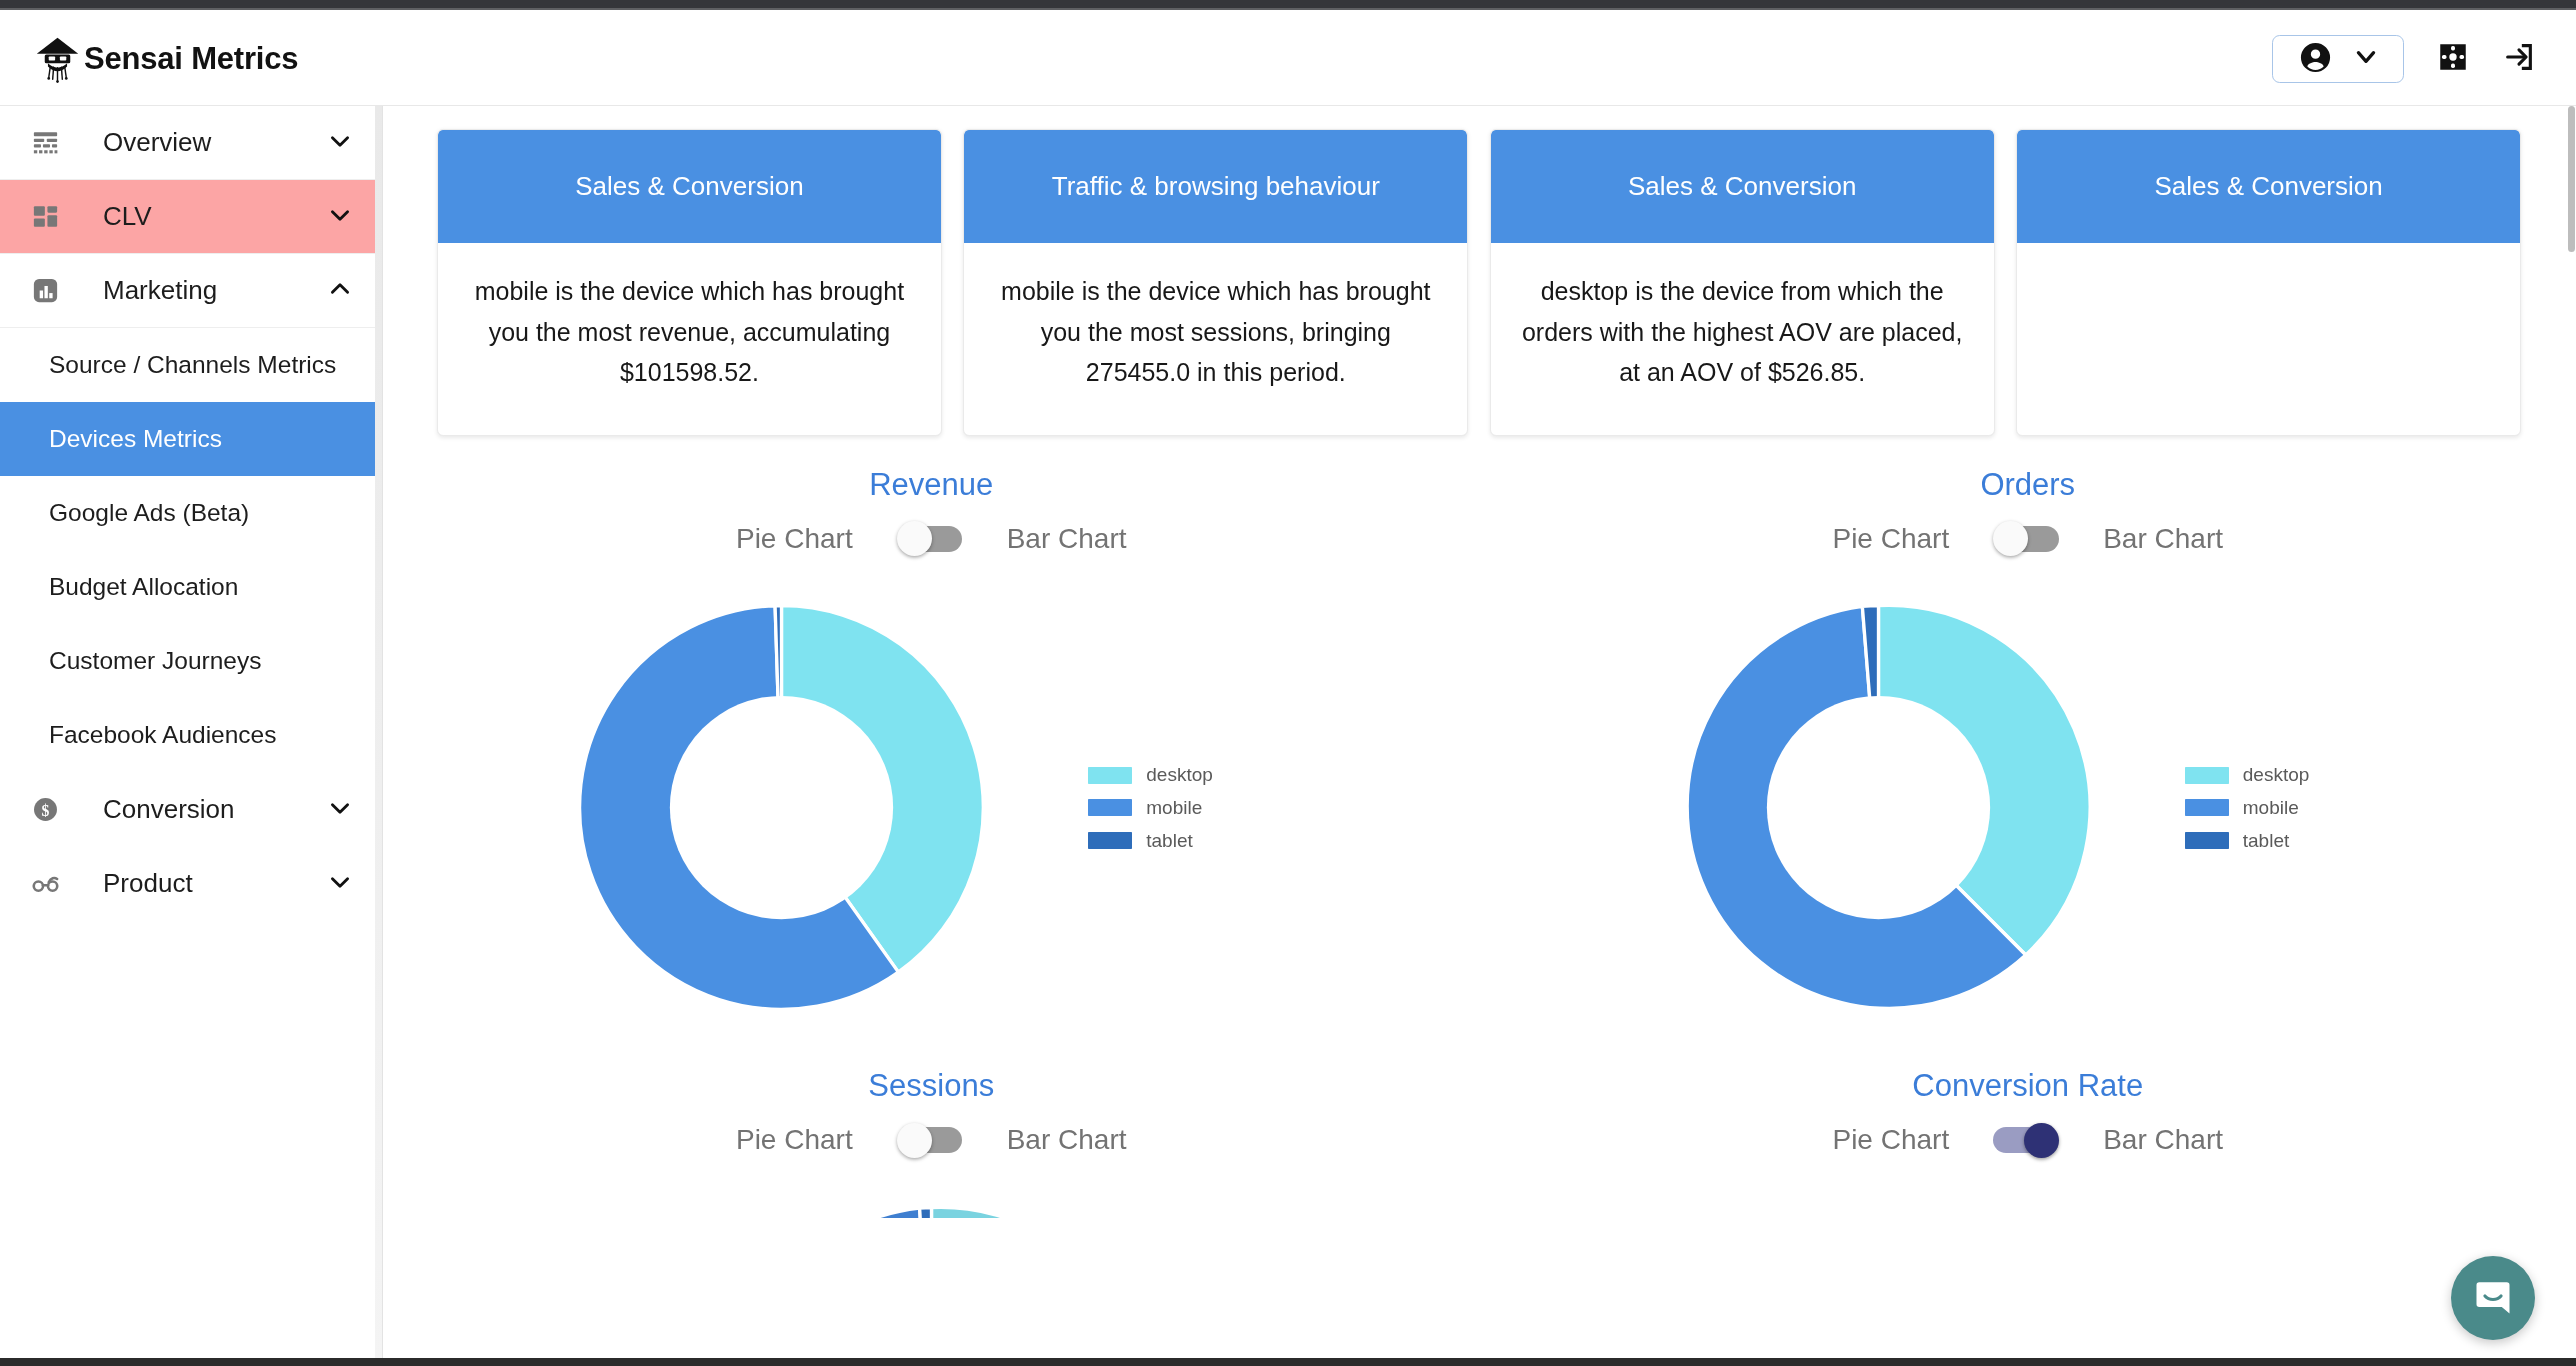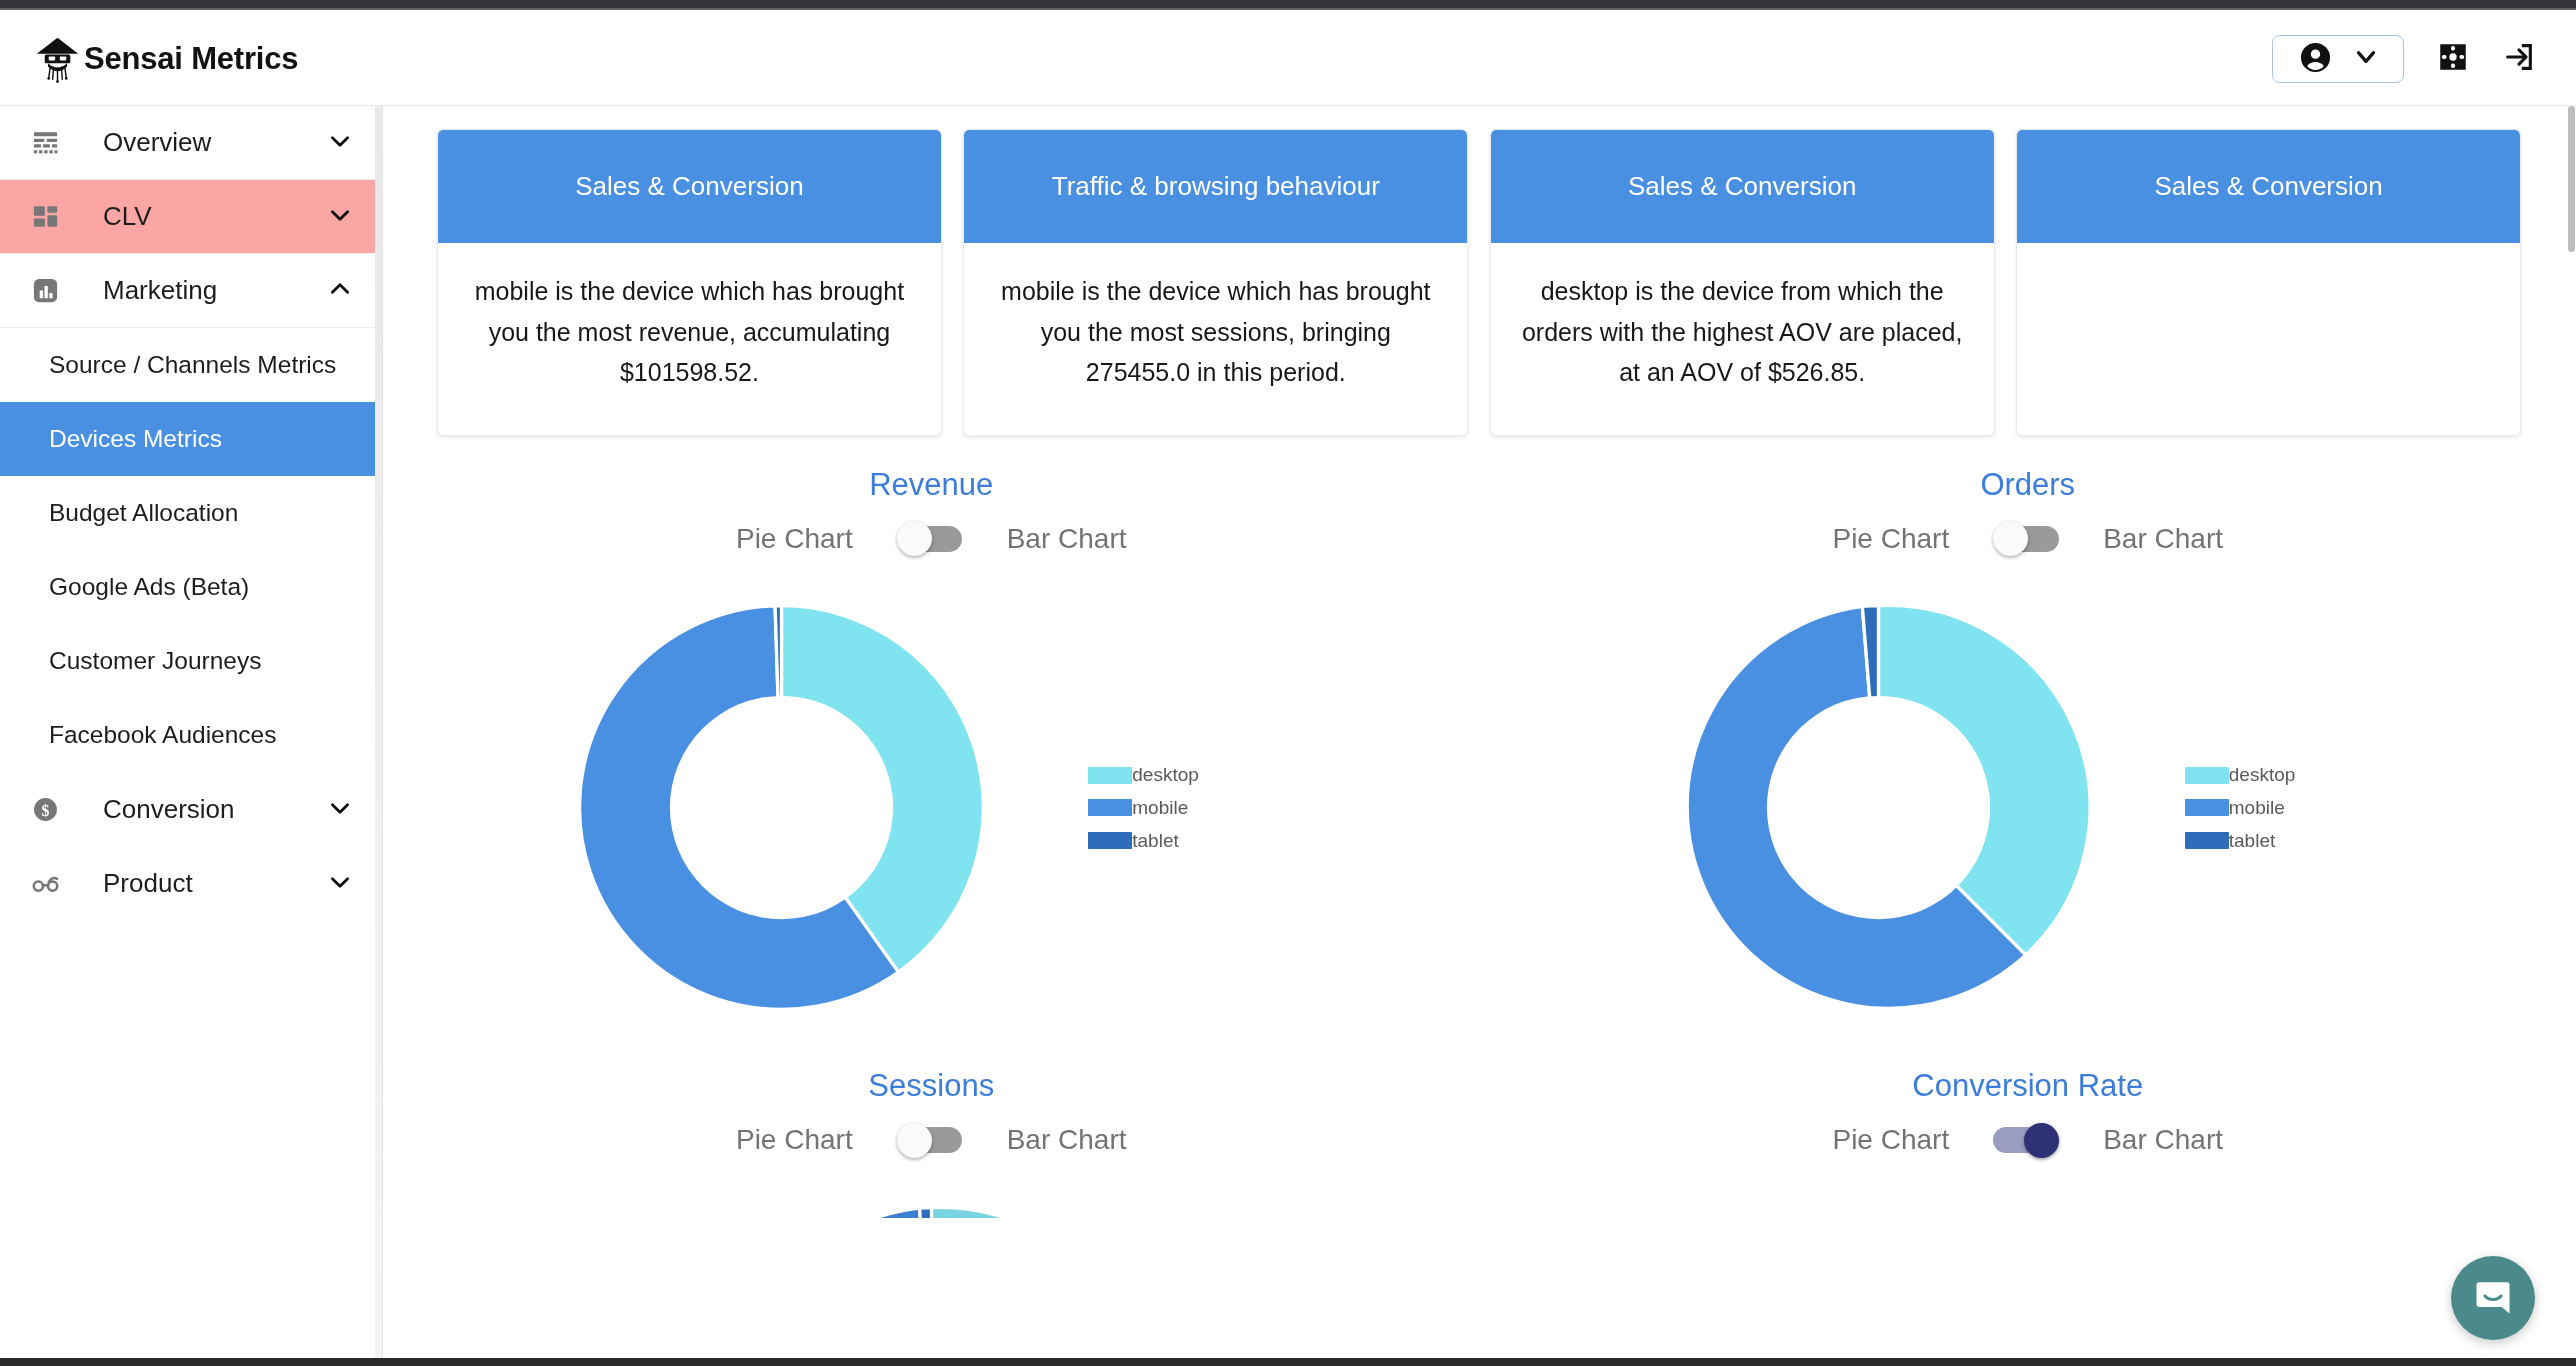--- a/index.html
+++ b/index.html
@@ -142,21 +142,21 @@
   }
   .switch.on .track { background: #9a9cc2; left: 0; }
   .switch.on .knob { left: 31px; background: #2e3175; box-shadow: 0 1.5px 3.8px rgba(0,0,0,.4); }
 
   .chart-area {
     display: flex; align-items: center; justify-content: center;
     gap: 69px;
   }
   .donut-wrap { width: 475px; height: 475px; }
   .legend { display: flex; flex-direction: column; gap: 10.7px; width: 230px; }
-  .legend-item { display: flex; align-items: center; }
+  .legend-item { display: flex; align-items: center; gap: 14px; }
   .swatch { width: 44px; height: 17px; border-radius: 0.8px; }
   .legend-text { font-size: 19px; color: #5a5a5a; }
 
   
   .lower-grid {
     display: grid; grid-template-columns: 1fr 1fr;
     padding-top: 23px;
   }
   .partial-donut {
     display: flex; justify-content: center;
@@ -322,24 +322,24 @@
     </span>
   </div>
 
   <div class="nav-sub">
     <span>Source / Channels Metrics</span>
   </div>
   <div class="nav-sub active">
     <span>Devices Metrics</span>
   </div>
   <div class="nav-sub">
+    <span>Google Ads (Beta)</span>
+  </div>
+  <div class="nav-sub">
     <span>Budget Allocation</span>
-  </div>
-  <div class="nav-sub">
-    <span>Google Ads (Beta)</span>
   </div>
   <div class="nav-sub">
     <span>Customer Journeys</span>
   </div>
   <div class="nav-sub">
     <span>Facebook Audiences</span>
   </div>
 
   <div class="nav-group" style="border-bottom:none;">
     <span class="g-icon">

